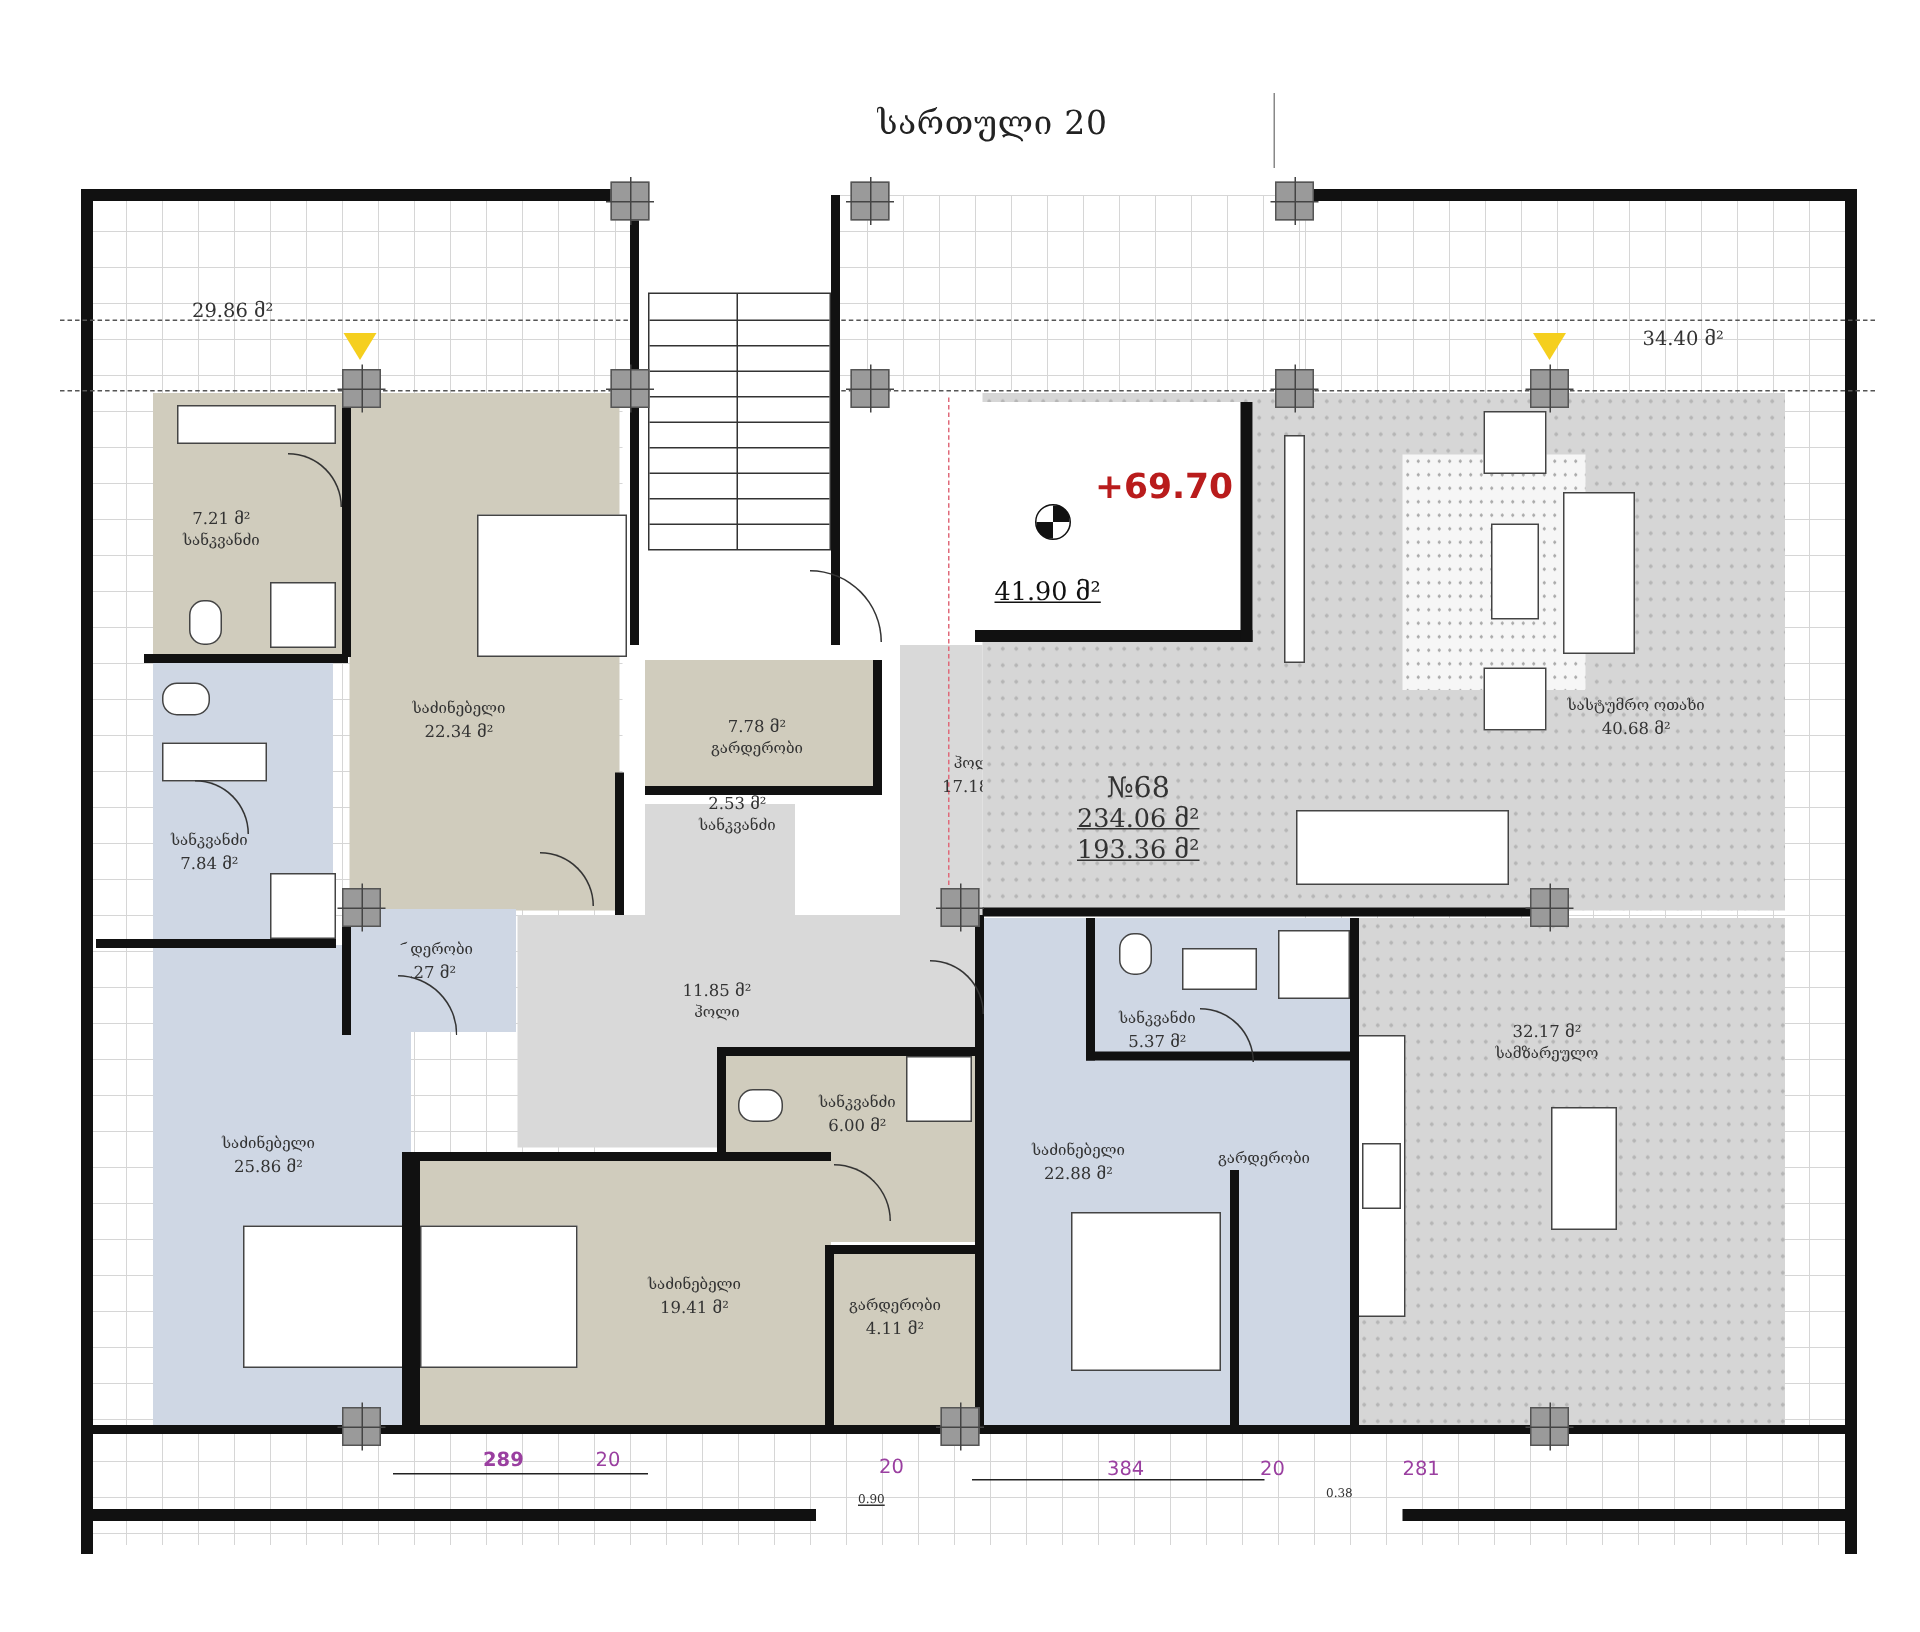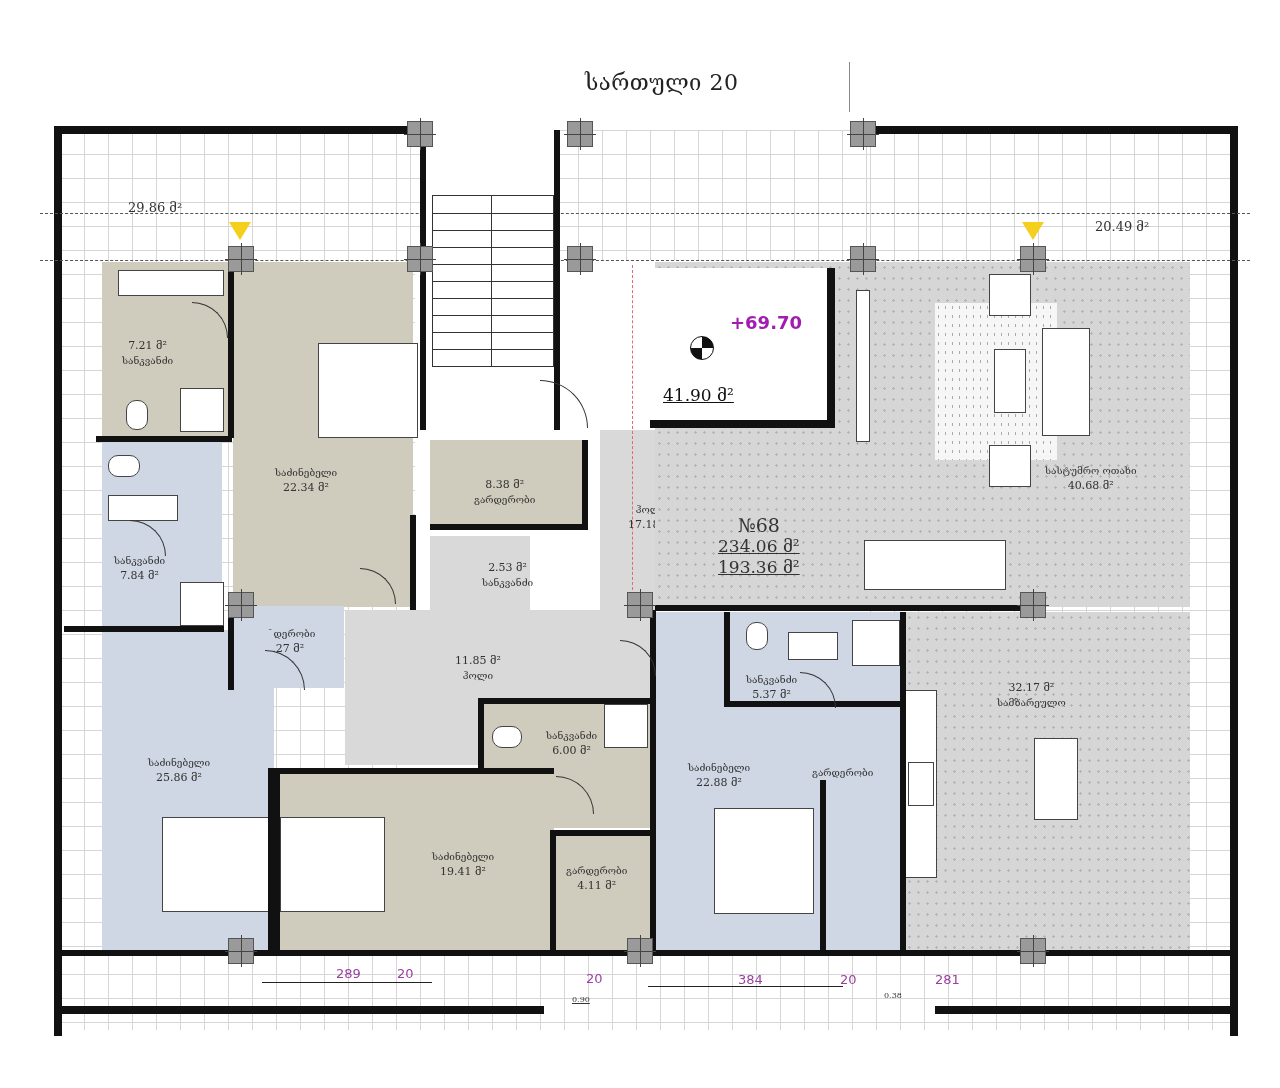--- a/index.html
+++ b/index.html
@@ -24,21 +24,21 @@
   .lbl{position:absolute;text-align:center;font-size:11px;line-height:15px;color:#333;white-space:nowrap;}
   .lbl .nm{display:block;font-size:10px;}
   .lbl .ar{display:block;font-size:11px;}
   .dash{position:absolute;height:0;border-top:1.5px dashed #555;}
   .reddash{position:absolute;width:0;border-left:1.5px dashed #e06a7a;}
   .door{position:absolute;border:1.2px solid #333;border-left:none;border-bottom:none;border-radius:0 100% 0 0;box-sizing:border-box;}
   .furn{position:absolute;background:#fff;border:1.5px solid #444;box-sizing:border-box;}
   .dim{position:absolute;font-family:"DejaVu Sans","Liberation Sans",sans-serif;font-size:13px;color:#9a3fa0;}
   .dimline{position:absolute;height:1px;background:#222;}
   .marker{position:absolute;width:0;height:0;border-left:11px solid transparent;border-right:11px solid transparent;border-top:18px solid #f5cf1e;}
-  .big{position:absolute;font-family:"DejaVu Sans","Liberation Sans",sans-serif;font-weight:bold;font-size:18px;color:#a21caf;}
+  .big{position:absolute;font-family:"DejaVu Sans","Liberation Sans",sans-serif;font-weight:bold;font-size:23px;color:#b91c1c;}
   .area-ul{position:absolute;font-size:17px;color:#111;text-decoration:underline;}
   .stairs-step{position:absolute;left:0;width:100%;height:1px;background:#333;}
 </style>
 </head>
 <body>
 
 <div class="sheet"></div>
 
 <div class="title">სართული 20</div>
 <div class="title-sep"></div>
@@ -88,26 +88,26 @@
 
 <div class="room beige" style="left:233px;top:262px;width:180px;height:345px;"></div>
 <div class="furn" style="left:318px;top:343px;width:100px;height:95px;"></div>
 <div class="lbl" style="left:275px;top:465px;">
   <span class="nm">საძინებელი</span>
     <span class="ar">22.34 მ²</span>
 </div>
 
 <div class="room beige" style="left:430px;top:440px;width:158px;height:90px;border-right:6px solid #111;border-bottom:6px solid #111;"></div>
 <div class="lbl" style="left:474px;top:477px;">
-  <span class="ar">8.38 მ²</span>
+  <span class="ar">7.78 მ²</span>
     <span class="nm">გარდერობი</span>
 </div>
 
 <div class="room grey" style="left:430px;top:536px;width:100px;height:75px;"></div>
-<div class="lbl" style="left:466px;top:560px;margin-left:16px;">
+<div class="lbl" style="left:466px;top:528px;">
   <span class="ar">2.53 მ²</span>
     <span class="nm">სანკვანძი</span>
 </div>
 
 <div class="room grey" style="left:600px;top:430px;width:55px;height:180px;"></div>
 <div class="reddash" style="left:632px;top:265px;height:330px;"></div>
 <div class="lbl" style="left:628px;top:502px;">
   <span class="nm">ჰოლი</span>
     <span class="ar">17.18 მ²</span>
 </div>
@@ -244,24 +244,24 @@
 <div class="door" style="left:540px;top:380px;width:48px;height:48px;"></div>
 <div class="door" style="left:130px;top:520px;width:36px;height:36px;"></div>
 <div class="door" style="left:265px;top:650px;width:40px;height:40px;"></div>
 <div class="door" style="left:800px;top:672px;width:36px;height:36px;"></div>
 <div class="door" style="left:556px;top:776px;width:38px;height:38px;"></div>
 
 <div class="marker" style="left:229px;top:222px;"></div>
 <div class="marker" style="left:1022px;top:222px;"></div>
 
 <div class="lbl" style="left:128px;top:200px;font-size:13px;">29.86 მ²</div>
-<div class="lbl" style="left:1095px;top:219px;font-size:13px;">20.49 მ²</div>
+<div class="lbl" style="left:1095px;top:219px;font-size:13px;">34.40 მ²</div>
 
 <div class="dimline" style="left:262px;top:982px;width:170px;"></div>
-<div class="dim" style="left:336px;top:966px;">289</div>
+<div class="dim" style="left:322px;top:966px;font-weight:bold;">289</div>
 <div class="dim" style="left:397px;top:966px;">20</div>
 <div class="dim" style="left:586px;top:971px;">20</div>
 <div class="dimline" style="left:648px;top:986px;width:195px;"></div>
 <div class="dim" style="left:738px;top:972px;">384</div>
 <div class="dim" style="left:840px;top:972px;">20</div>
 <div class="dim" style="left:935px;top:972px;">281</div>
 <div class="lbl" style="left:572px;top:992px;font-size:8px;text-decoration:underline;">0.90</div>
 <div class="lbl" style="left:884px;top:988px;font-size:8px;">0.38</div>
 
 </body></html>

